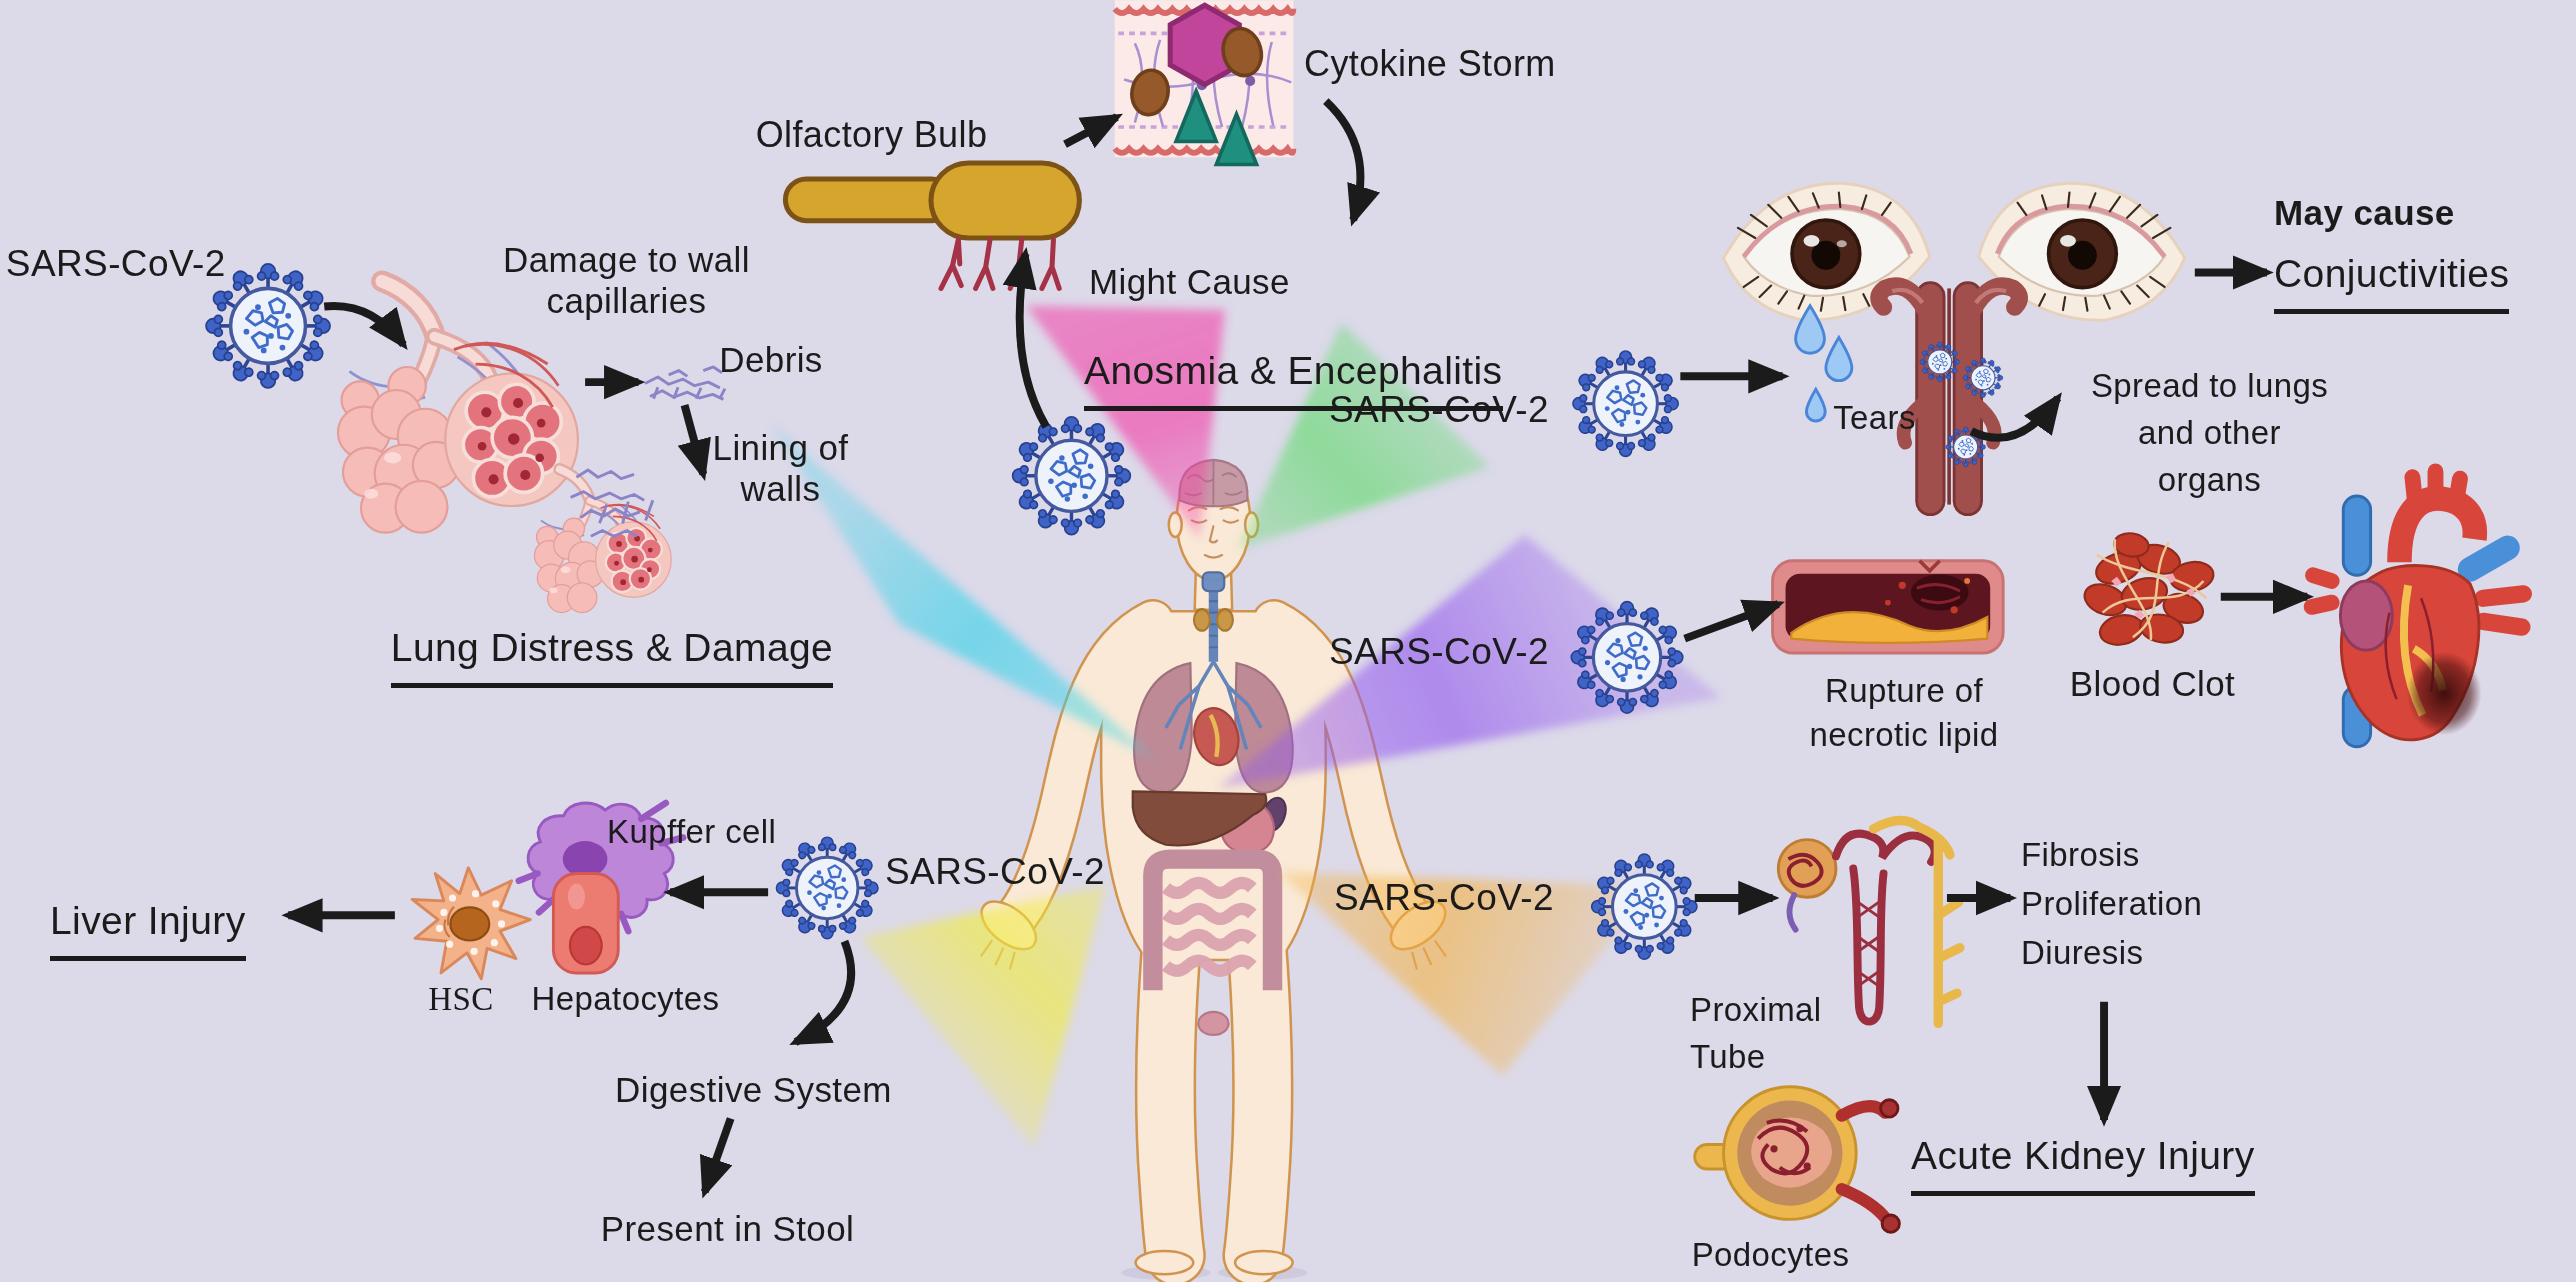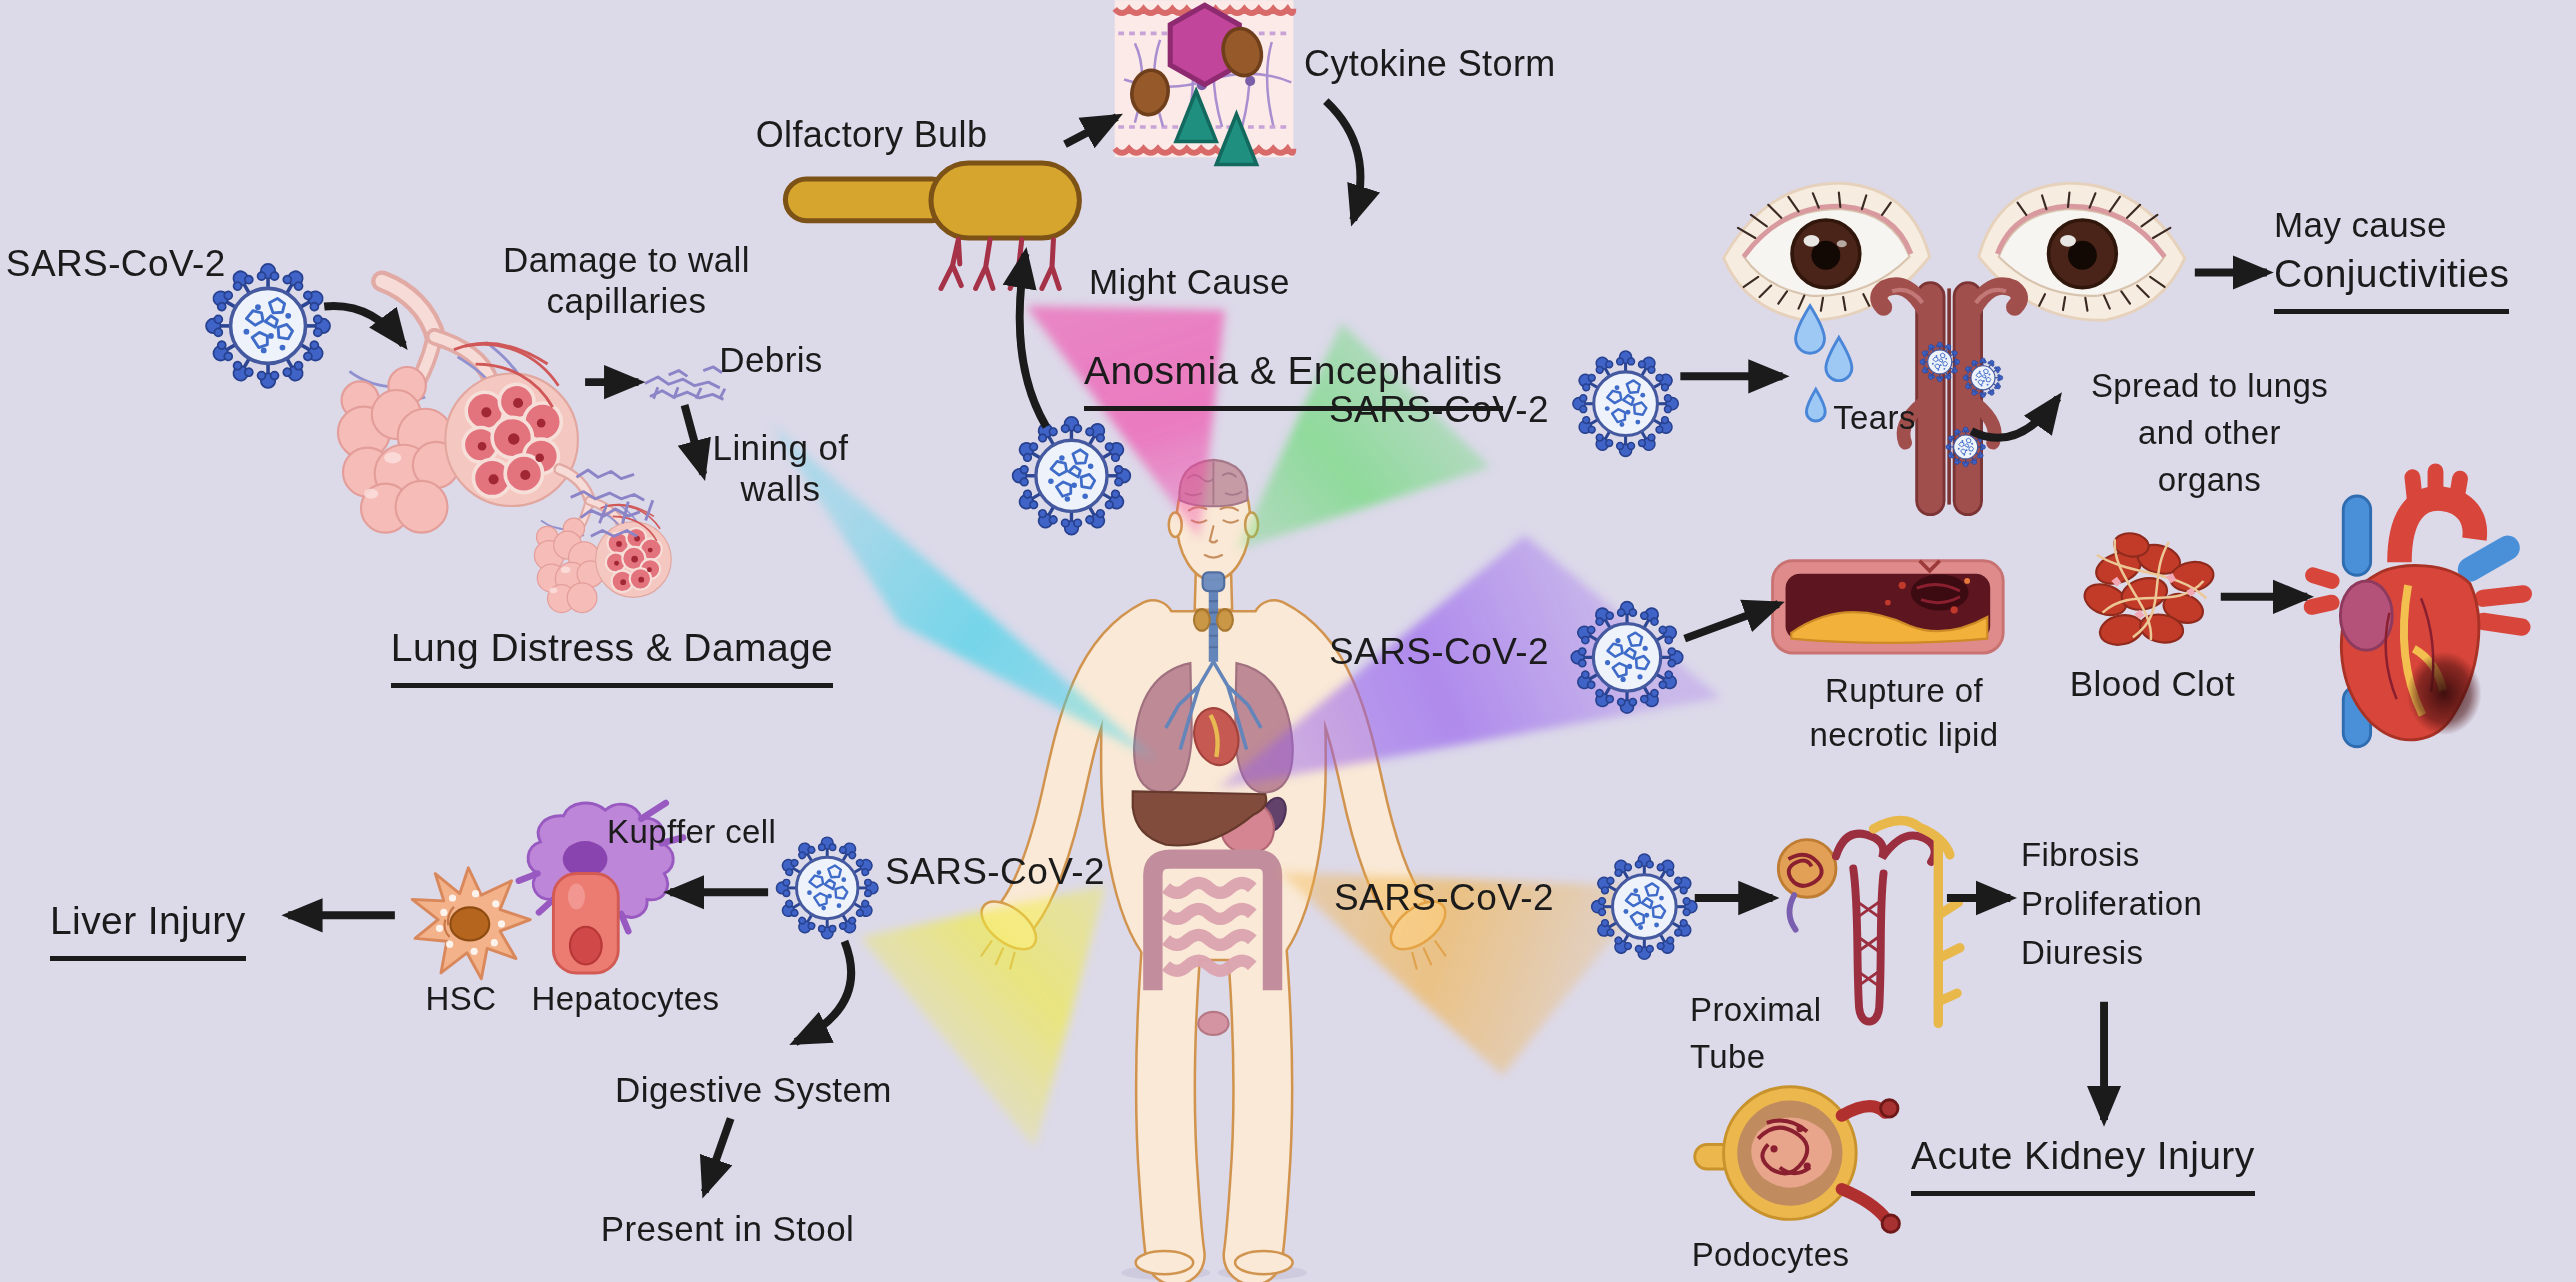--- a/index.html
+++ b/index.html
@@ -538,34 +538,34 @@
 <div class="lbl fs48 c" style="left:710px;top:339px;width:122px;">Debris</div>
 <div class="lbl fs48 c" style="left:692px;top:427px;width:177px;">Lining of walls</div>
 <div class="lbl fs54 hd c" style="left:360px;top:625px;width:504px;border-bottom:none;"><span class="hd" style="display:inline-block;">Lung Distress &amp; Damage</span></div>
 <div class="lbl fs50 c" style="left:749px;top:114px;width:245px;">Olfactory Bulb</div>
 <div class="lbl fs50" style="left:1304px;top:43px;width:288px;">Cytokine Storm</div>
 <div class="lbl fs48" style="left:1089px;top:261px;width:245px;">Might Cause</div>
 <div class="lbl fs54 hd" style="left:1084px;top:334px;margin-top:14px;">Anosmia &amp; Encephalitis</div>
 <div class="lbl fs52" style="left:1329px;top:388px;width:259px;">SARS-CoV-2</div>
 <div class="lbl fs46 c" style="left:1824px;top:399px;width:101px;">Tears</div>
 <div class="lbl fs46 c lh14" style="left:2069px;top:363px;width:249px;margin-left:16px;">Spread to lungs and other organs</div>
-<div class="lbl fs48" style="left:2274px;top:204px;width:223px;">May cause</div>
+<div class="lbl fs48" style="left:2274px;top:192px;width:223px;font-weight:bold;">May cause</div>
 <div class="lbl fs54 hd" style="left:2274px;top:251px;">Conjuctivities</div>
 <div class="lbl fs52" style="left:1329px;top:630px;width:259px;">SARS-CoV-2</div>
 <div class="lbl fs46 c lh13" style="left:1769px;top:669px;width:270px;">Rupture of necrotic lipid</div>
 <div class="lbl fs48 c" style="left:2050px;top:663px;width:205px;">Blood Clot</div>
 <div class="lbl fs52" style="left:1334px;top:876px;width:259px;">SARS-CoV-2</div>
 <div class="lbl fs46 lh14" style="left:1690px;top:987px;width:155px;">Proximal Tube</div>
 <div class="lbl fs46" style="left:2021px;top:836px;width:245px;">Fibrosis</div>
 <div class="lbl fs46" style="left:2021px;top:885px;width:245px;">Proliferation</div>
 <div class="lbl fs46" style="left:2021px;top:934px;width:245px;">Diuresis</div>
 <div class="lbl fs54 hd" style="left:1911px;top:1133px;">Acute Kidney Injury</div>
 <div class="lbl fs46 c" style="left:1673px;top:1236px;width:195px;">Podocytes</div>
 <div class="lbl fs52" style="left:885px;top:850px;width:259px;">SARS-CoV-2</div>
 <div class="lbl fs46" style="left:607px;top:813px;width:223px;">Kupffer cell</div>
-<div class="lbl fs46 c" style="left:416px;top:980px;width:90px;">HSC</div>
+<div class="lbl fs46 c" style="left:416px;top:980px;width:90px;font-family:Liberation Serif, serif;">HSC</div>
 <div class="lbl fs46 c" style="left:512px;top:980px;width:227px;">Hepatocytes</div>
 <div class="lbl fs54 hd" style="left:50px;top:898px;">Liver Injury</div>
 <div class="lbl fs48 c" style="left:604px;top:1069px;width:299px;">Digestive System</div>
 <div class="lbl fs48 c" style="left:585px;top:1208px;width:285px;">Present in Stool</div>
 
 </div>
 
 
 </body></html>

